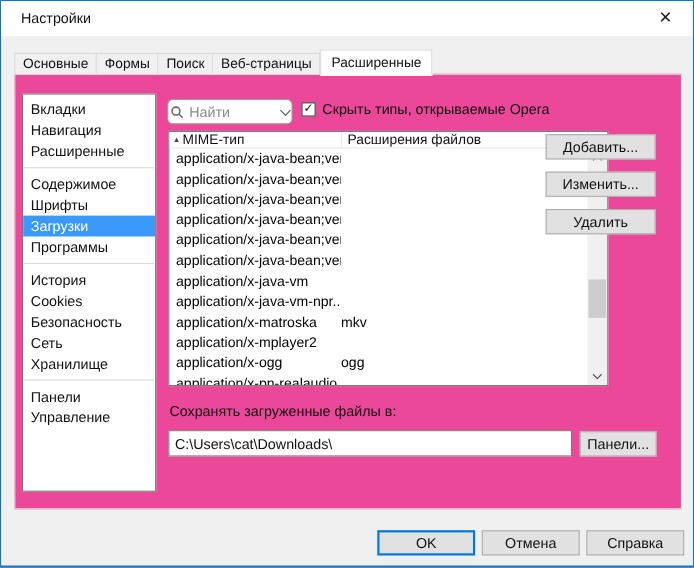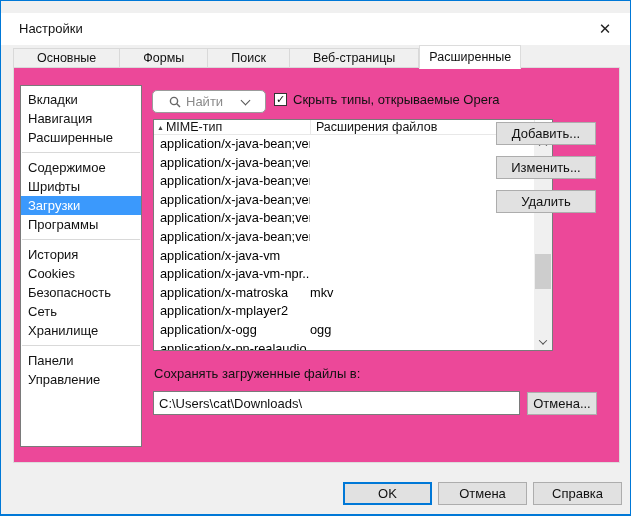--- a/index.html
+++ b/index.html
@@ -5,48 +5,48 @@
   * { margin:0; padding:0; box-sizing:border-box; }
   html,body { background:#555; }
   body { font-family:"Liberation Sans","DejaVu Sans",sans-serif; font-size:13px; color:#000; }
 
   .window {
     position:relative; width:631px; height:516px; background:#f0f0f0;
     border:1px solid #0078d7; border-bottom-width:2px; overflow:hidden;
   }
 
   
-  .titlebar { position:absolute; left:0; top:12px; right:0; height:32px; background:#fff; }
+  .titlebar { position:absolute; left:0; top:0; right:0; height:32px; background:#fff; }
   .titlebar .title { position:absolute; left:18px; top:8px; font-size:13px; color:#111; }
   .titlebar .close { position:absolute; right:14px; top:5px; width:22px; height:22px;
     text-align:center; line-height:22px; font-size:15px; color:#222; cursor:default; }
 
   
   .tabstrip { position:absolute; left:12px; top:43px; height:24px; display:flex; align-items:flex-end; z-index:3; }
-  .tab { height:20px; line-height:19px; padding:0 23px; background:#f0f0f0;
+  .tab { height:20px; line-height:19px; padding:0 7px; background:#f0f0f0;
     border:1px solid #d9d9d9; border-left-width:0; font-size:12.5px; color:#111; }
   .tab:first-child { border-left-width:1px; }
   .tab.active { height:24px; line-height:23px; background:#fff; border:1px solid #dcdcdc;
     border-bottom:1px solid #fff; margin-bottom:-1px; padding:0 9px; position:relative; z-index:4; }
 
   
   .panel { position:absolute; left:12px; top:66px; width:607px; height:396px;
     background:#ec4899; border:1px solid #dcdcdc; }
 
   
   .sidebar { position:absolute; left:6px; top:17px; width:122px; height:362px;
     background:#fff; border:1px solid #7a7a7a; padding-top:4px; overflow:hidden; }
   .side-item { height:19px; line-height:19px; padding-left:7px; font-size:13px; color:#111; }
   .side-item.selected { background:#3b99fc; color:#fff; }
   .side-sep { border-top:1px solid #d9d9d9; margin:5px 1px; height:0; }
 
   
   .combo { position:absolute; left:138px; top:22px; width:114px; height:23px;
     background:#fff; border:1px solid #9b9b9b; border-radius:5px;
-    display:flex; align-items:center; padding:0 16px; }
+    display:flex; align-items:center; padding:0 2px; }
   .combo .ph { color:#8a8a8a; flex:1; margin-left:5px; font-size:13px; }
   .chev-down { width:7px; height:7px; border-right:1.3px solid #555; border-bottom:1.3px solid #555;
     transform:rotate(45deg); margin-top:-3px; }
 
   
   .chkrow { position:absolute; left:260px; top:24px; display:flex; align-items:center; }
   .chkbox { width:13px; height:13px; border:1px solid #333; background:#fff; margin-right:6px;
     font-size:11px; line-height:11px; text-align:center; color:#111; }
   .chklabel { font-size:13px; color:#111; }
 
@@ -214,21 +214,21 @@
           </div>
       </div>
     </div>
 
     <button class="btn abtn b0">Добавить...</button>
     <button class="btn abtn b1">Изменить...</button>
     <button class="btn abtn b2">Удалить</button>
 
     <div class="savelabel">Сохранять загруженные файлы в:</div>
     <input class="pathinput" type="text" value="C:\Users\cat\Downloads\" style="">
-    <button class="btn browsebtn">Отмена...</button>
+    <button class="btn browsebtn">Панели...</button>
 
   </div>
 
   <button class="btn fbtn ok">OK</button>
   <button class="btn fbtn cancel">Отмена</button>
   <button class="btn fbtn help">Справка</button>
 
 </div>
 
 </body></html>

